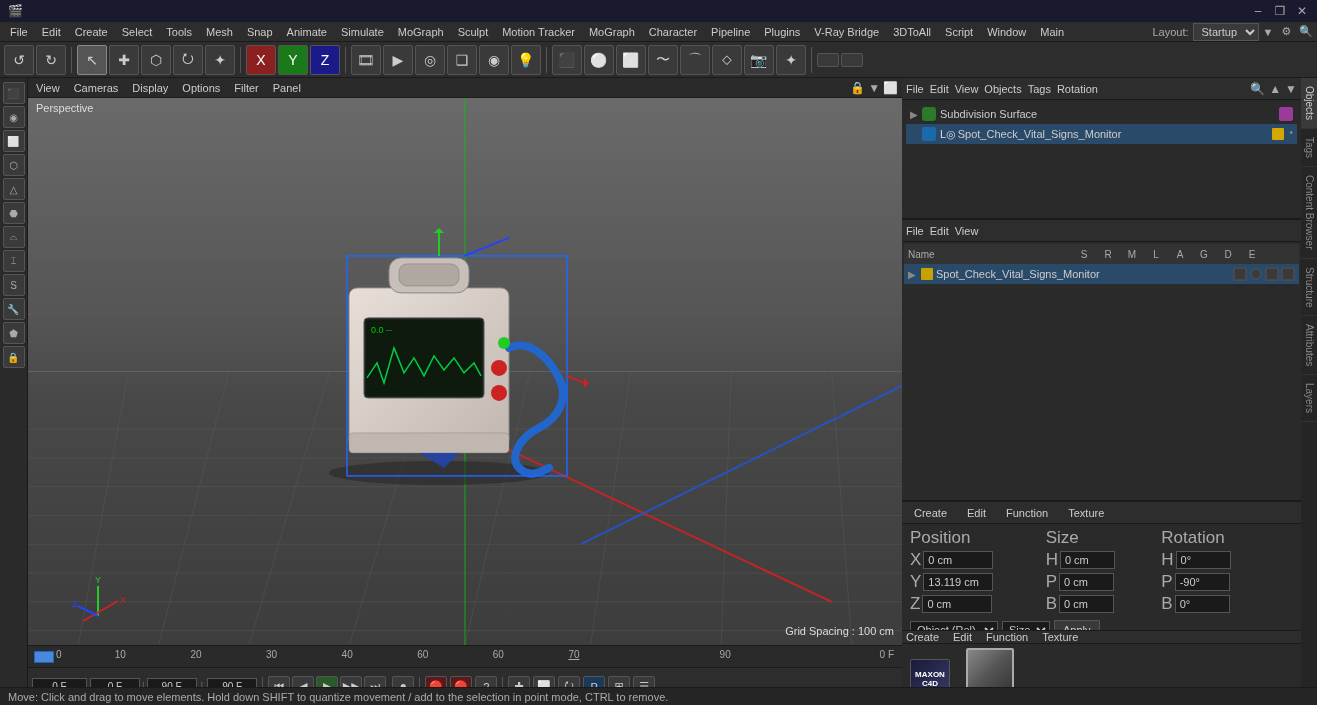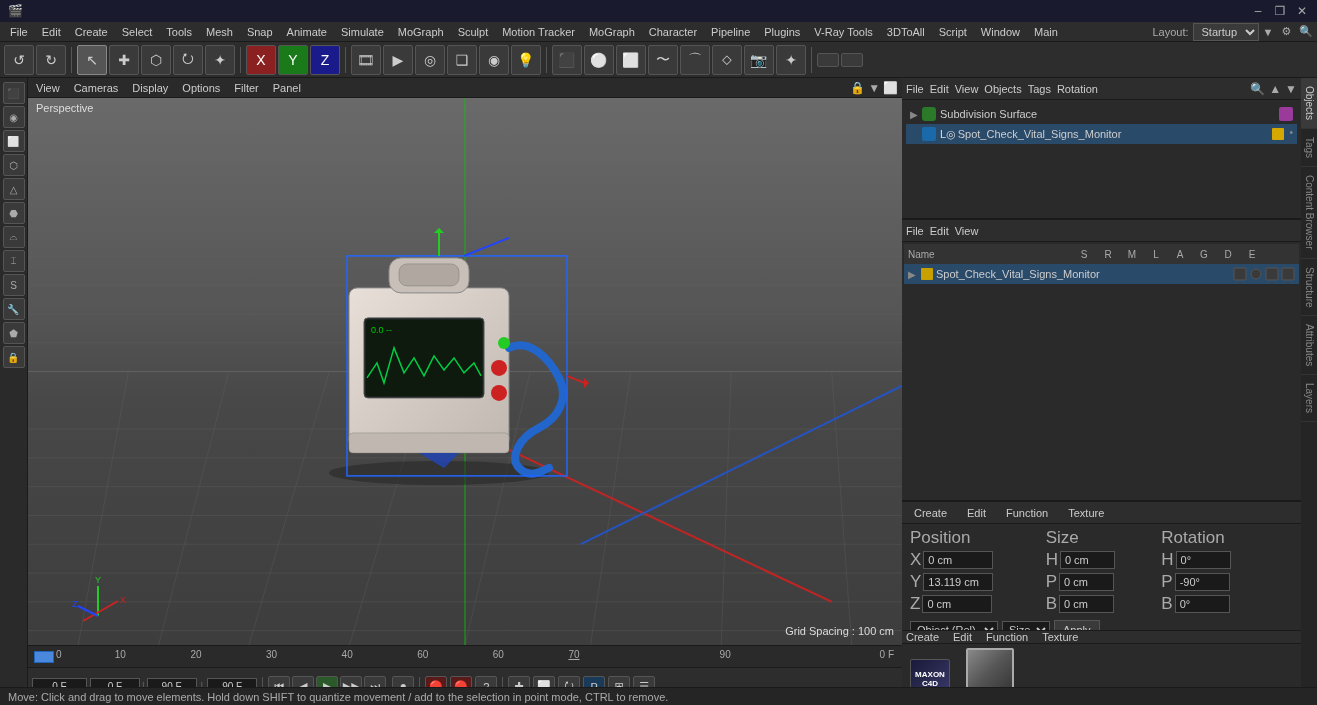--- a/index.html
+++ b/index.html
@@ -159,21 +159,21 @@
   <span class="menu-item">Snap</span>
   <span class="menu-item">Animate</span>
   <span class="menu-item">Simulate</span>
   <span class="menu-item">MoGraph</span>
   <span class="menu-item">Sculpt</span>
   <span class="menu-item">Motion Tracker</span>
   <span class="menu-item">MoGraph</span>
   <span class="menu-item">Character</span>
   <span class="menu-item">Pipeline</span>
   <span class="menu-item">Plugins</span>
-  <span class="menu-item">V-Ray Tools</span>
+  <span class="menu-item">V-Ray Bridge</span>
   <span class="menu-item">3DToAll</span>
   <span class="menu-item">Script</span>
   <span class="menu-item">Window</span>
   <span class="menu-item">Main</span>
   <div class="layout-right">
     <span class="layout-label">Layout:</span>
     <select class="layout-select">
       <option>Startup</option>
     </select>
     <span style="color:#aaa; cursor:pointer;">▼</span>

